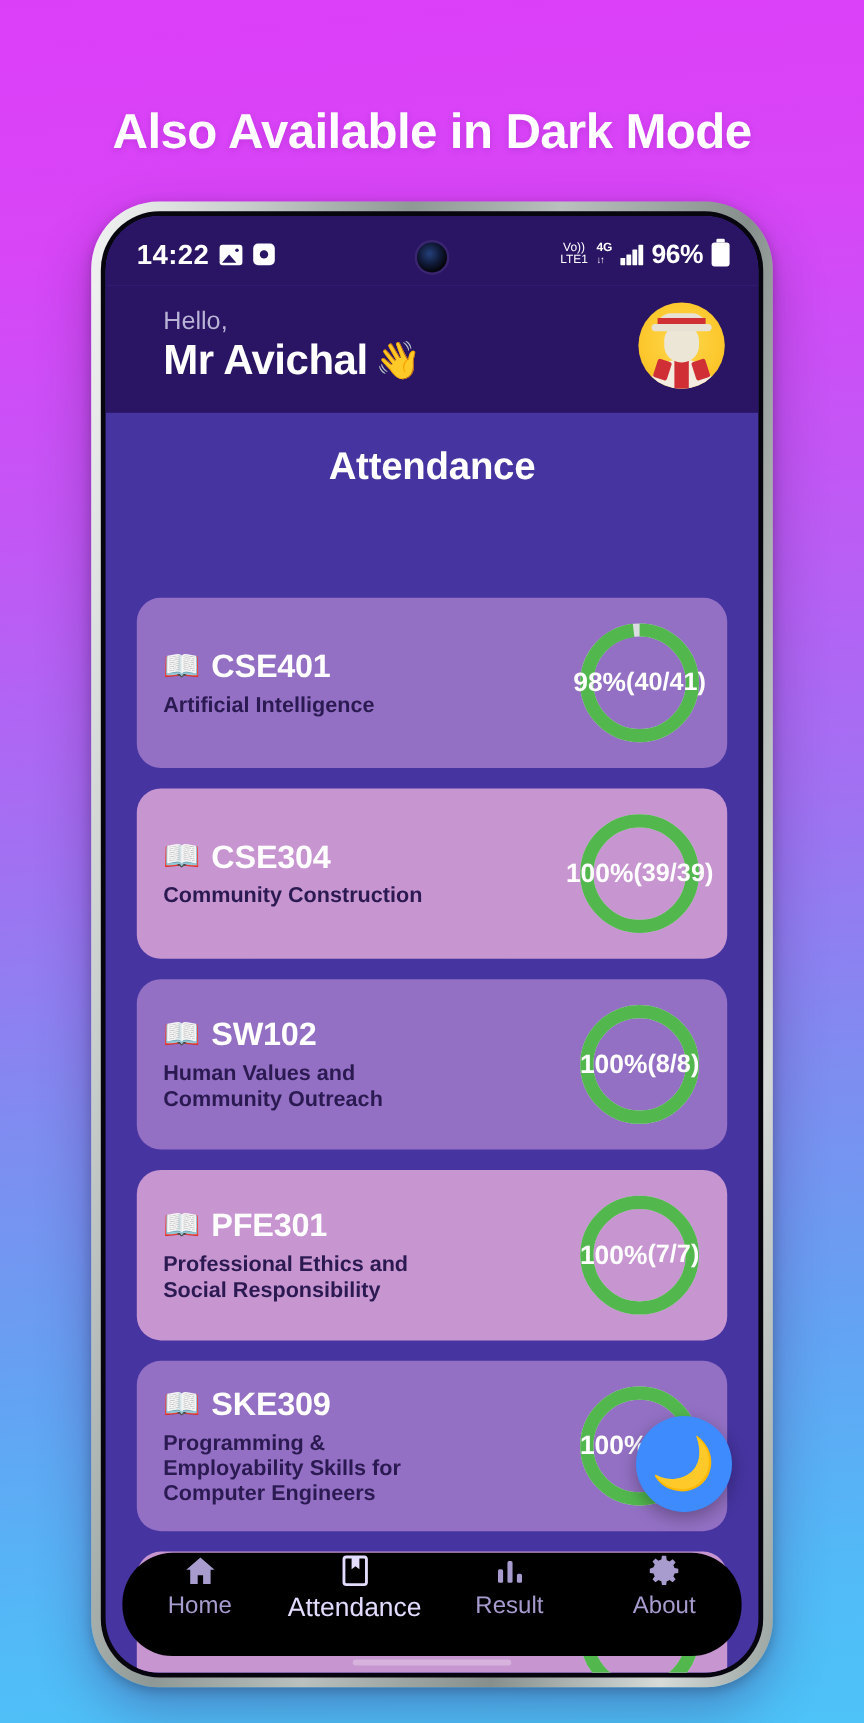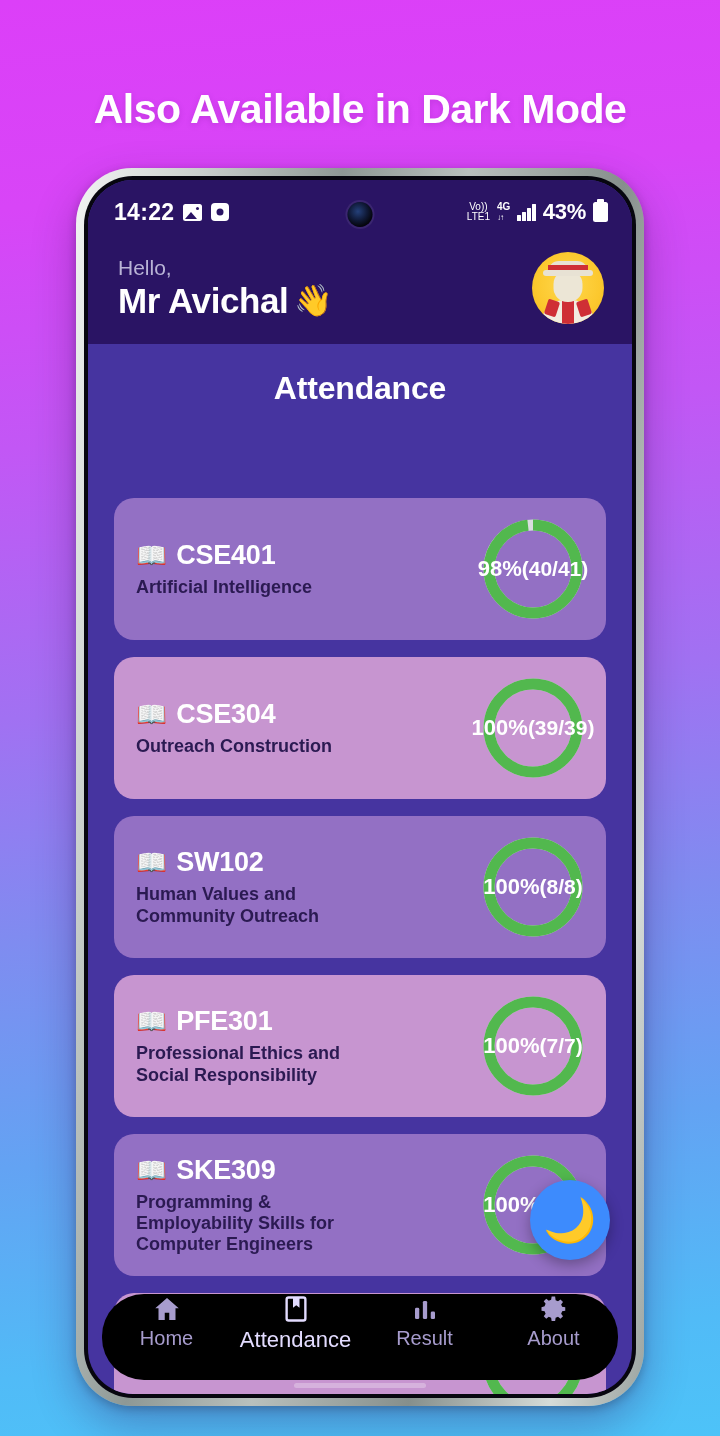--- a/index.html
+++ b/index.html
@@ -92,21 +92,21 @@
   .punchhole{
     position:absolute; top:22px; left:50%; transform:translateX(-50%);
     width:25px;height:25px;border-radius:50%;
     background:radial-gradient(circle at 42% 38%, #24407a 0%, #101a38 42%, #05060d 70%, #000 100%);
     box-shadow:0 0 0 2px rgba(255,255,255,.08);
     z-index:20;
   }
 
   
   .app-header{
-    background:#2a1464; padding:14px 28px 20px 30px;
+    background:#2a1464; padding:14px 28px 20px 48px;
     display:flex; align-items:center; justify-content:space-between;
   }
   .greet-hello{ font-size:21px; color:#b9b4d6; margin-bottom:1px; }
   .greet-name{ font-size:35px; font-weight:bold; color:#ffffff; letter-spacing:-.4px; display:flex; align-items:center; gap:6px; }
   .wave{ font-size:31px; }
   .avatar{
     width:72px;height:72px;border-radius:50%;
     background:radial-gradient(circle at 50% 45%, #ffd84d 0%, #fcc82e 60%, #f0b81f 100%);
     position:relative; overflow:hidden; flex:none;
   }
@@ -209,21 +209,21 @@
           <span class="netg">
             <span>4G</span><br>
             <span class="arrows">↓↑</span>
           </span>
           <span class="bars">
               <i></i>
               <i></i>
               <i></i>
               <i></i>
             </span>
-          <span class="sb-batt">43%</span>
+          <span class="sb-batt">96%</span>
           <span class="batt-icon"></span>
         </div>
       </div>
       <div class="punchhole"></div>
 
       <div class="app-header">
         <div>
           <div class="greet-hello">Hello,</div>
           <div class="greet-name">
             <span>Mr Avichal</span>
@@ -262,21 +262,21 @@
                 <div class="ring-frac">(40/41)</div>
               </div>
             </div>
           </div>
           <div class="card shade-b">
             <div class="card-left">
               <div class="code-row">
                 <span class="book-icon">📖</span>
                 <span class="course-code">CSE304</span>
               </div>
-              <div class="course-name">Outreach Construction</div>
+              <div class="course-name">Community Construction</div>
             </div>
             <div class="ring-wrap">
               <svg width="106" height="106" viewBox="0 0 106 106">
                 <circle cx="53" cy="53" r="44" fill="none" stroke="#d9dde0" stroke-width="11"></circle>
                 <circle cx="53" cy="53" r="44" fill="none" stroke="#52b84e" stroke-width="11" stroke-linecap="butt" stroke-dasharray="276.46 0.00"></circle>
               </svg>
               <div class="ring-text">
                 <div class="ring-pct">100%</div>
                 <div class="ring-frac">(39/39)</div>
               </div>

